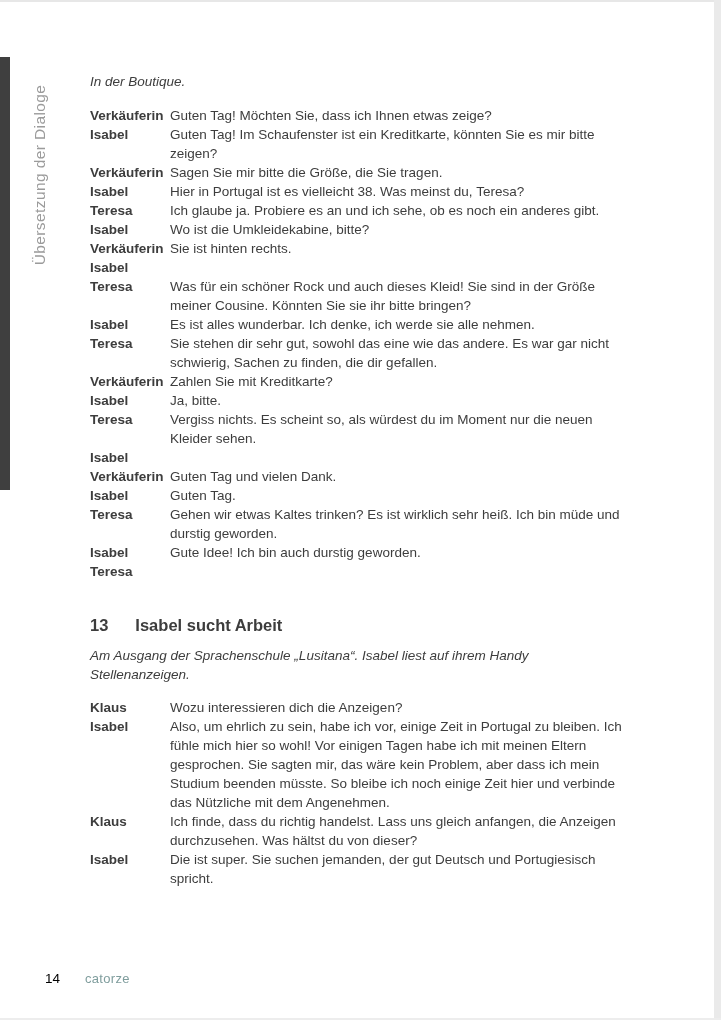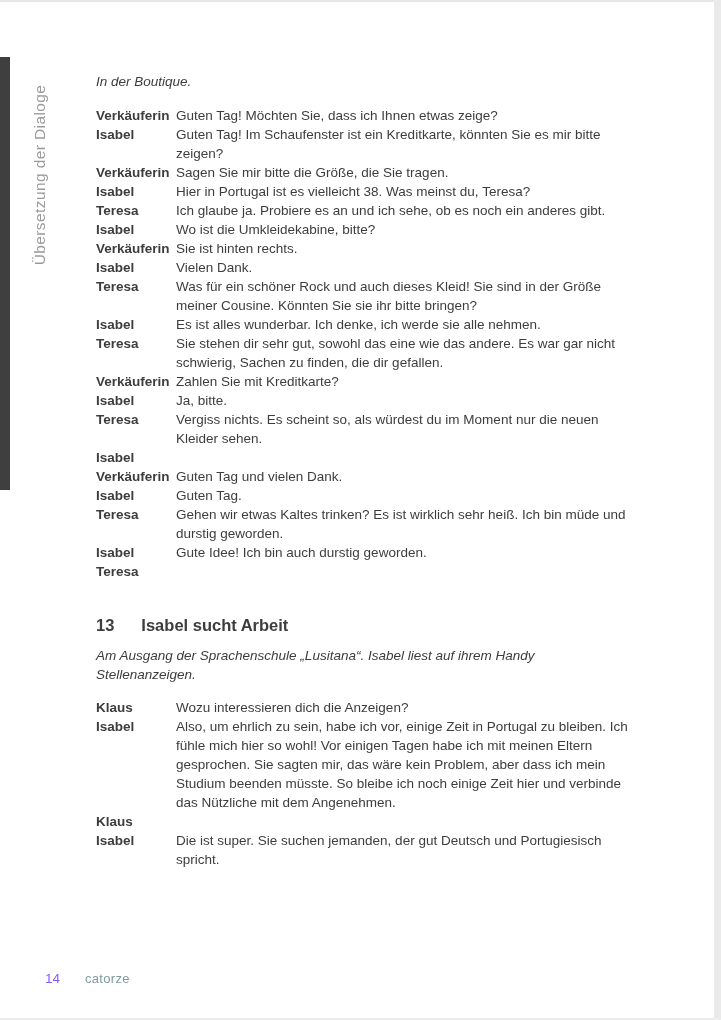--- a/index.html
+++ b/index.html
@@ -29,21 +29,21 @@
   }
   .side-label {
     position: absolute; left: 40px; top: 175px;
     transform: translate(-50%, -50%) rotate(-90deg);
     white-space: nowrap;
     color: #9b9b9b;
     font-size: 15.5px;
     letter-spacing: 0.4px;
   }
   .page-content {
-    position: absolute; left: 96px; top: 72px; width: 540px;
+    position: absolute; left: 90px; top: 72px; width: 540px;
   }
   .scene-intro {
     font-style: italic;
     font-size: 13.5px;
     line-height: 19px;
     margin-bottom: 15px;
   }
   .dialogue { width: 100%; }
   .dialogue-row { display: flex; }
   .speaker {
@@ -73,21 +73,21 @@
     line-height: 19px;
     margin-bottom: 14px;
     max-width: 510px;
   }
   .footer {
     position: absolute; left: 45px; top: 971px;
     display: flex; align-items: baseline;
   }
   .page-number {
     font-size: 13.5px;
-    color: #8b5cf6;
+    color: #000000;
   }
   .page-word {
     margin-left: 25px;
     font-size: 13px;
     color: #7f9d9d;
     letter-spacing: 0.3px;
   }
 </style>
 </head>
 <body>
@@ -127,21 +127,20 @@
       <div class="dialogue-row">
         <span class="speaker">Isabel</span>
         <span class="line-text">Wo ist die Umkleidekabine, bitte?</span>
       </div>
       <div class="dialogue-row">
         <span class="speaker">Verkäuferin</span>
         <span class="line-text">Sie ist hinten rechts.</span>
       </div>
       <div class="dialogue-row">
         <span class="speaker">Isabel</span>
-        <span class="line-text">Vielen Dank.</span>
       </div>
       <div class="dialogue-row">
         <span class="speaker">Teresa</span>
         <span class="line-text">Was für ein schöner Rock und auch dieses Kleid! Sie sind in der Größe meiner Cousine. Könnten Sie sie ihr bitte bringen?</span>
       </div>
       <div class="dialogue-row">
         <span class="speaker">Isabel</span>
         <span class="line-text">Es ist alles wunderbar. Ich denke, ich werde sie alle nehmen.</span>
       </div>
       <div class="dialogue-row">
@@ -195,20 +194,21 @@
       <div class="dialogue-row">
         <span class="speaker">Klaus</span>
         <span class="line-text">Wozu interessieren dich die Anzeigen?</span>
       </div>
       <div class="dialogue-row">
         <span class="speaker">Isabel</span>
         <span class="line-text">Also, um ehrlich zu sein, habe ich vor, einige Zeit in Portugal zu bleiben. Ich fühle mich hier so wohl! Vor einigen Tagen habe ich mit meinen Eltern gesprochen. Sie sagten mir, das wäre kein Problem, aber dass ich mein Studium beenden müsste. So bleibe ich noch einige Zeit hier und verbinde das Nützliche mit dem Angenehmen.</span>
       </div>
       <div class="dialogue-row">
         <span class="speaker">Klaus</span>
+        <span class="line-text">Ich finde, dass du richtig handelst. Lass uns gleich anfangen, die Anzeigen durchzusehen. Was hältst du von dieser?</span>
       </div>
       <div class="dialogue-row">
         <span class="speaker">Isabel</span>
         <span class="line-text">Die ist super. Sie suchen jemanden, der gut Deutsch und Portugiesisch spricht.</span>
       </div>
     </div>
 
 </div>
 
 <div class="footer">

